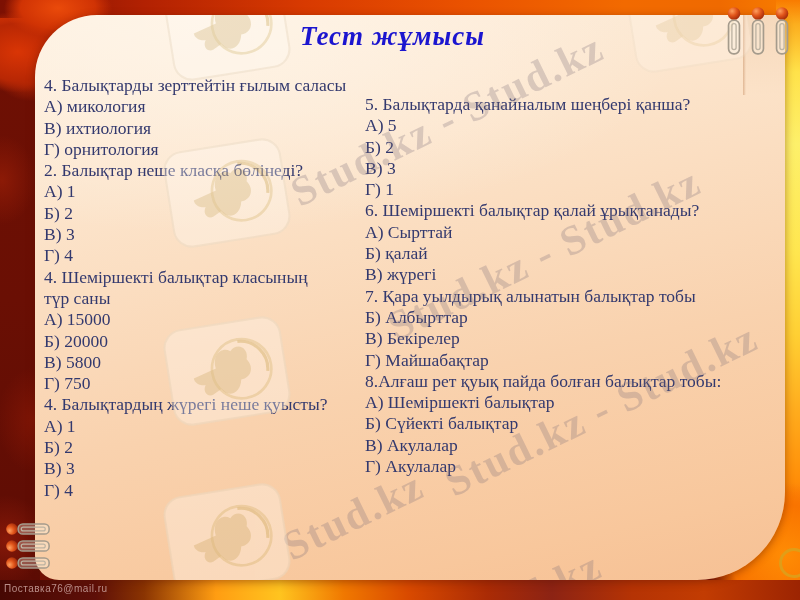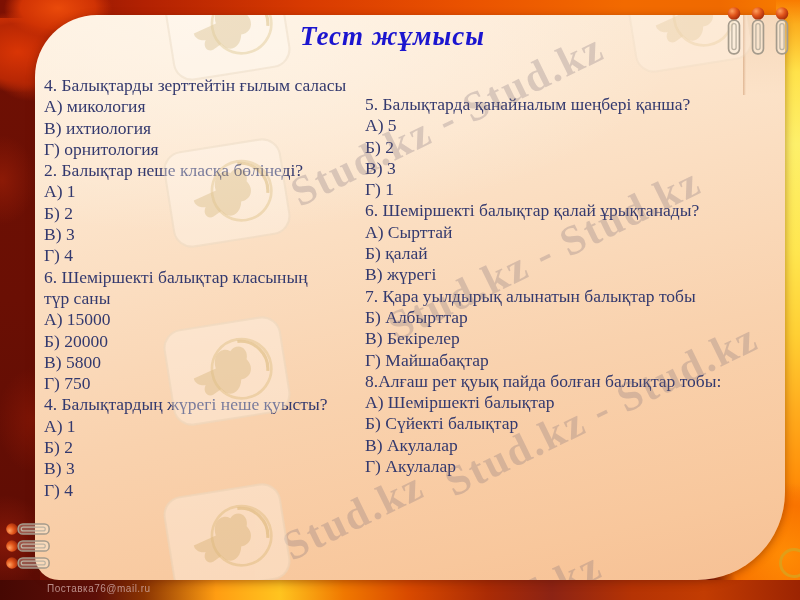--- a/index.html
+++ b/index.html
@@ -92,21 +92,21 @@
 
   
   .pin-v { position:absolute; width:20px; height:52px; z-index:30; }
   .pin-h { position:absolute; width:20px; height:48px; z-index:30; transform:rotate(-90deg); }
   .pv1 { left:724px; top:6px; } .pv2 { left:748px; top:6px; } .pv3 { left:772px; top:6px; }
   .ph1 { left:19px; top:505px; } .ph2 { left:19px; top:522px; } .ph3 { left:19px; top:539px; }
 
   .footer-wm {
     position:absolute; left:4px; top:583px; z-index:20;
     font-family:"Liberation Sans", sans-serif; font-size:10px; letter-spacing:0.5px;
-    color:rgba(205,165,160,0.85); filter:blur(0.7px);margin-left:43px;
+    color:rgba(205,165,160,0.85); filter:blur(0.7px);
   }
   .defs { position:absolute; width:0; height:0; }
 </style>
 </head>
 <body>
 
 <svg class="defs" aria-hidden="true">
   <defs>
     <radialGradient id="ballGrad" cx="0.35" cy="0.3" r="0.85">
       <stop offset="0" stop-color="#ff9f5e"></stop>
@@ -151,21 +151,21 @@
     <div class="col col-left">
       <div class="line">4. Балықтарды зерттейтін ғылым саласы</div>
       <div class="line">А) микология</div>
       <div class="line">В) ихтиология</div>
       <div class="line">Г) орнитология</div>
       <div class="line">2. Балықтар неше класқа бөлінеді?</div>
       <div class="line">А) 1</div>
       <div class="line">Б) 2</div>
       <div class="line">В) 3</div>
       <div class="line">Г) 4</div>
-      <div class="line">6. Шеміршекті балықтар класының</div>
+      <div class="line">4. Шеміршекті балықтар класының</div>
       <div class="line">түр саны</div>
       <div class="line">А) 15000</div>
       <div class="line">Б) 20000</div>
       <div class="line">В) 5800</div>
       <div class="line">Г) 750</div>
       <div class="line">4. Балықтардың жүрегі неше қуысты?</div>
       <div class="line">А) 1</div>
       <div class="line">Б) 2</div>
       <div class="line">В) 3</div>
       <div class="line">Г) 4</div>

